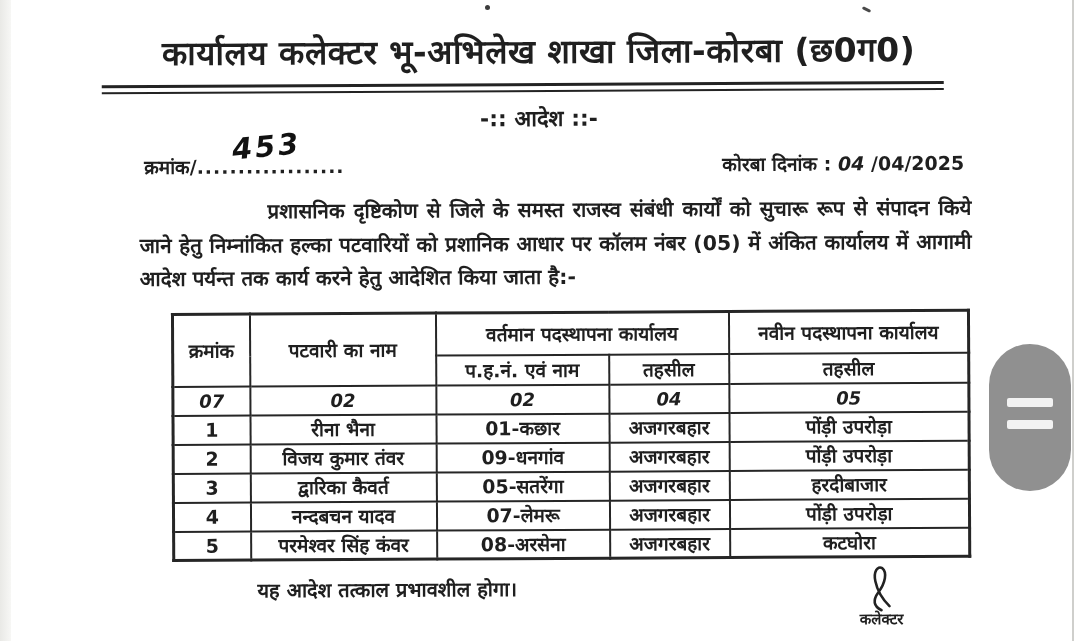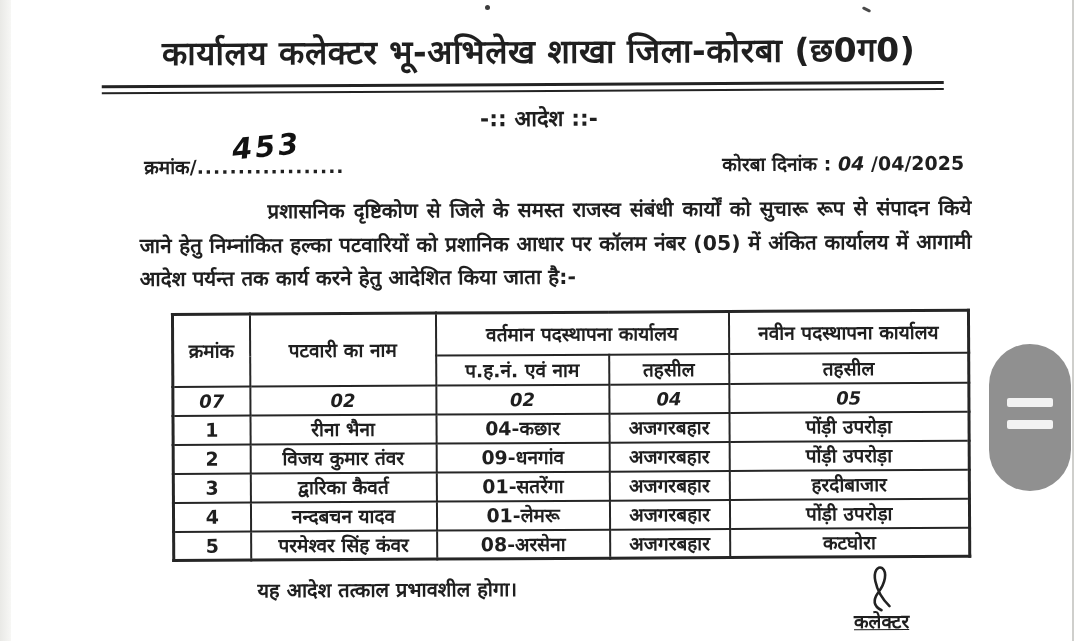--- a/index.html
+++ b/index.html
@@ -43,21 +43,21 @@
     overflow:hidden;white-space:nowrap;}
   table.order-table{border:3px solid #262626;}
   tr.h1{height:42px;} tr.h2{height:30px;}
   tr.colnums{height:29px;font-style:italic;font-weight:700;font-size:18px;}
   tr.datarow{height:29px;}
   th{font-weight:700;font-size:19px;}
 
   .footer-note{position:absolute;left:256px;top:575px;font-size:20px;font-weight:600;}
   .signature{position:absolute;left:820px;top:566px;width:120px;text-align:center;}
   .sig-mark{display:block;margin:0 auto -4px auto;}
-  .sig-name{font-size:19px;font-weight:700;text-decoration:underline;}
+  .sig-name{font-size:15px;font-weight:700;}
 
   .scroll-handle{position:absolute;left:989px;top:344px;width:82px;height:147px;
     border-radius:41px;background:#909090;}
   .scroll-handle .bar{position:absolute;left:18px;width:46px;height:9px;border-radius:2px;
     background:#f2f2f2;}
   .scroll-handle .bar.b1{top:54px;} .scroll-handle .bar.b2{top:76px;}
 
   .speck1{position:absolute;left:485px;top:5px;width:5px;height:5px;border-radius:50%;background:#3c3c3c;}
   .speck2{position:absolute;left:862px;top:8px;width:9px;height:3px;background:#4a4a4a;transform:rotate(25deg);border-radius:2px;}
 </style>
@@ -117,42 +117,42 @@
         <td>02</td>
         <td>02</td>
         <td>04</td>
         <td>05</td>
       </tr>
     </thead>
     <tbody>
       <tr class="datarow">
         <td>1</td>
         <td>रीना भैना</td>
-        <td>04-कछार</td>
+        <td>01-कछार</td>
         <td>अजगरबहार</td>
         <td>पोंड़ी उपरोड़ा</td>
       </tr>
       <tr class="datarow">
         <td>2</td>
         <td>विजय कुमार तंवर</td>
         <td>09-धनगांव</td>
         <td>अजगरबहार</td>
         <td>पोंड़ी उपरोड़ा</td>
       </tr>
       <tr class="datarow">
         <td>3</td>
         <td>द्वारिका कैवर्त</td>
-        <td>01-सतरेंगा</td>
+        <td>05-सतरेंगा</td>
         <td>अजगरबहार</td>
         <td>हरदीबाजार</td>
       </tr>
       <tr class="datarow">
         <td>4</td>
         <td>नन्दबचन यादव</td>
-        <td>01-लेमरू</td>
+        <td>07-लेमरू</td>
         <td>अजगरबहार</td>
         <td>पोंड़ी उपरोड़ा</td>
       </tr>
       <tr class="datarow">
         <td>5</td>
         <td>परमेश्वर सिंह कंवर</td>
         <td>08-अरसेना</td>
         <td>अजगरबहार</td>
         <td>कटघोरा</td>
       </tr>

